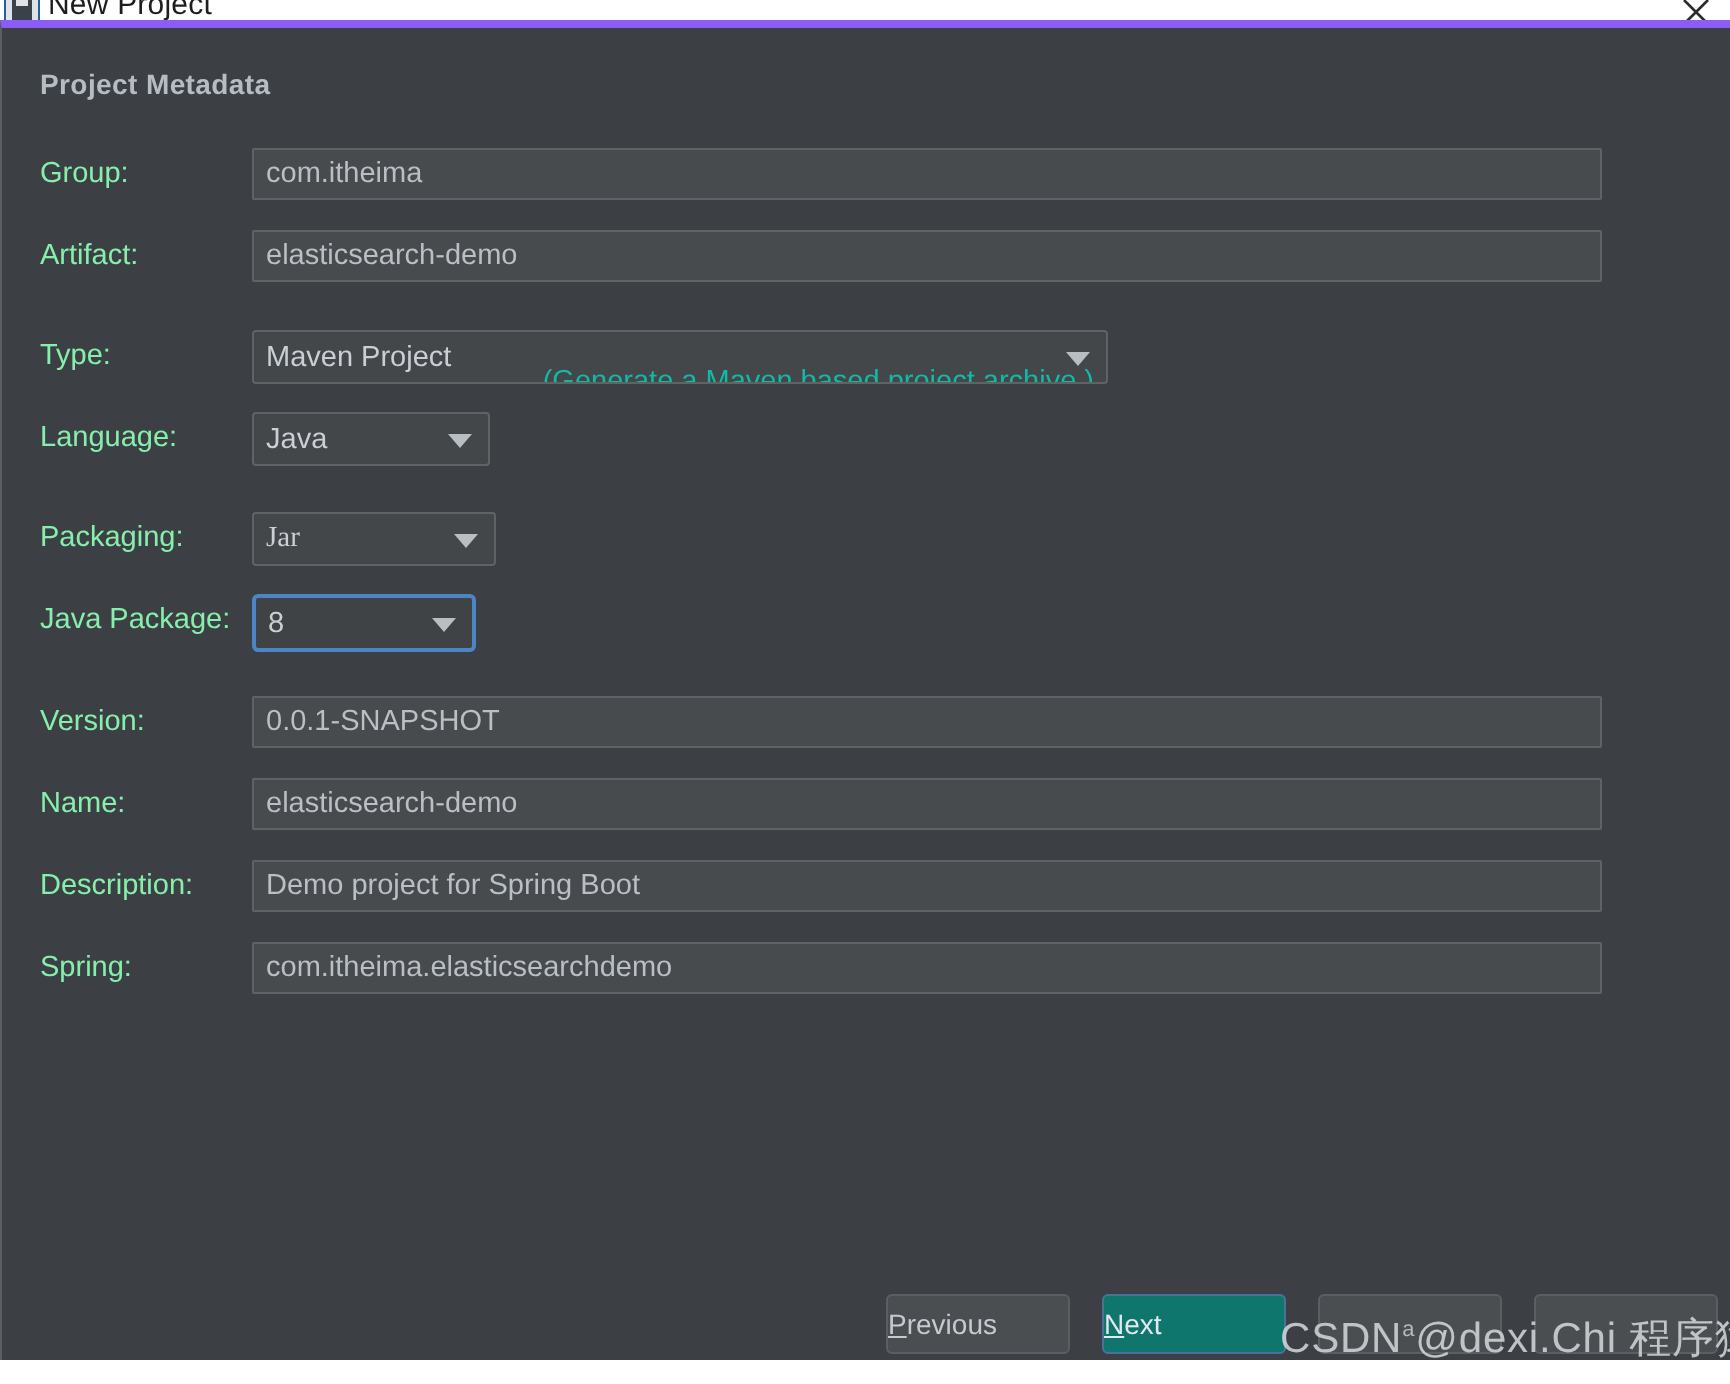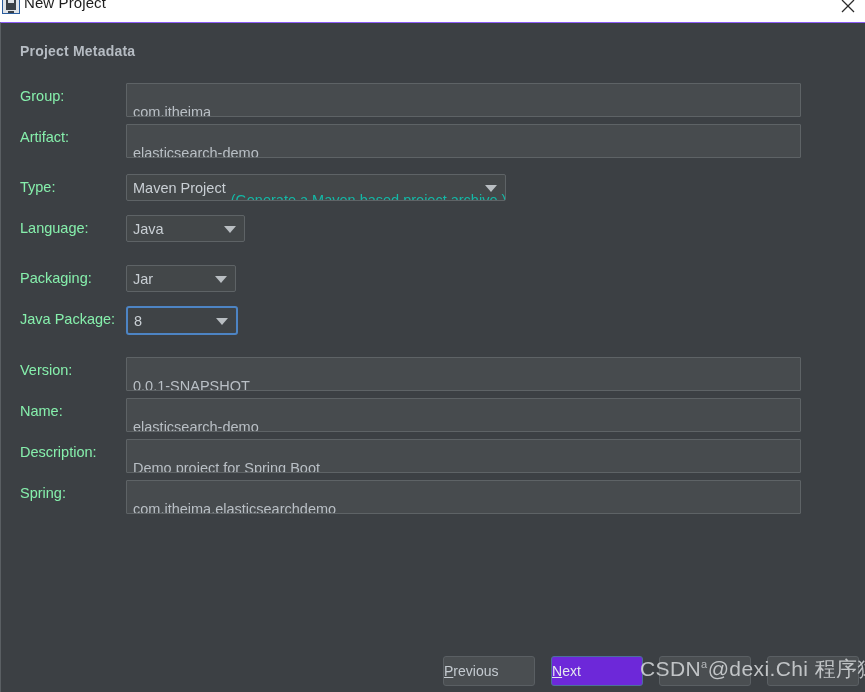--- a/index.html
+++ b/index.html
@@ -85,27 +85,27 @@
     width: 26px;
     height: 26px;
     cursor: default;
   }
   .close-btn svg { display: block; }
 
   
   .dialog {
     position: absolute;
     left: 0;
-    top: 22px;
+    top: 10px;
     width: 865px;
     height: 670px;
     background: #3c4044;
     box-sizing: border-box;
     border-left: 1px solid #5a5f63;
-    border-top: 1px solid #8b5cf6;
+    border-top: 4px solid #8b5cf6;
   }
 
   .section-title {
     position: absolute;
     left: 19px;
     top: 20px;
     font-size: 14px;
     font-weight: bold;
     color: #b6bcc3;
     letter-spacing: 0.2px;
@@ -129,21 +129,21 @@
   .field {
     position: absolute;
     left: 125px;
     height: 26px;
     background: #474b4e;
     border: 1px solid #5e6366;
     box-sizing: border-box;
     color: #b9bfc5;
     font-size: 14.5px;
     line-height: 24px;
-    padding: 16px 6px;
+    padding: 0 6px;
     white-space: nowrap;
     overflow: hidden;
     border-radius: 1px;
   }
   .field.wide { width: 675px; }
 
   
   .combo {
     position: absolute;
     left: 125px;
@@ -197,21 +197,21 @@
     background: #4a4e51;
     border-radius: 3px;
     color: #c4cad0;
     font-size: 14px;
     display: flex;
     align-items: center;
     justify-content: flex-start;
     white-space: nowrap;
   }
   .btn.primary {
-    background: #6d28d9;
+    background: #0f766e;
     border: 1px solid #4c7099;
     color: #e3e8ee;
   }
   .btn .mnem { text-decoration: underline; }
 
   
   .watermark {
     position: absolute;
     left: 640px;
     top: 655px;
@@ -257,38 +257,38 @@
       <div class="field wide">com.itheima</div>
     </div>
 
     <div class="row" style="top:101px;">
       <span class="lbl">Artifact:</span>
       <div class="field wide">elasticsearch-demo</div>
     </div>
 
     <div class="row" style="top:151px;">
       <span class="lbl">Type:</span>
-      <div class="combo" style="width:380px;">
+      <div class="combo" style="width:428px;justify-content:space-between;">
         <span class="combo-text">Maven Project</span>
         <span class="combo-sub">(Generate a Maven based project archive.)</span>
         <span class="arrow"></span>
       </div>
     </div>
 
     <div class="row" style="top:192px;">
       <span class="lbl">Language:</span>
       <div class="combo" style="width:119px;">
         <span class="combo-text">Java</span>
         <span class="arrow"></span>
       </div>
     </div>
 
     <div class="row" style="top:242px;">
       <span class="lbl">Packaging:</span>
-      <div class="combo" style="width:110px;">
+      <div class="combo" style="width:122px;font-family:Liberation Serif, serif;">
         <span class="combo-text">Jar</span>
         <span class="arrow"></span>
       </div>
     </div>
 
     <div class="row" style="top:283px;">
       <span class="lbl">Java Package:</span>
       <div class="combo focused" style="width:112px;height:29px;">
         <span class="combo-text">8</span>
         <span class="arrow"></span>

